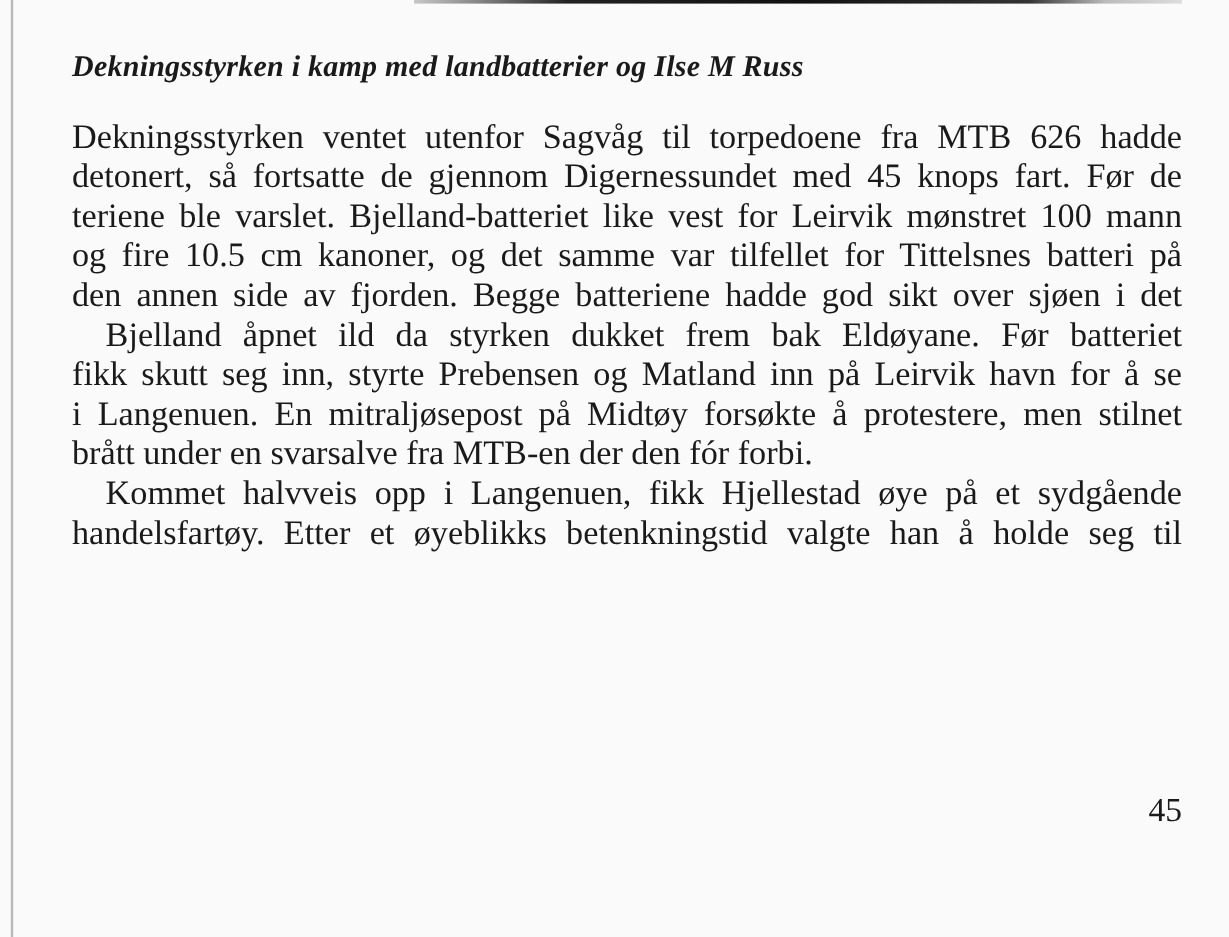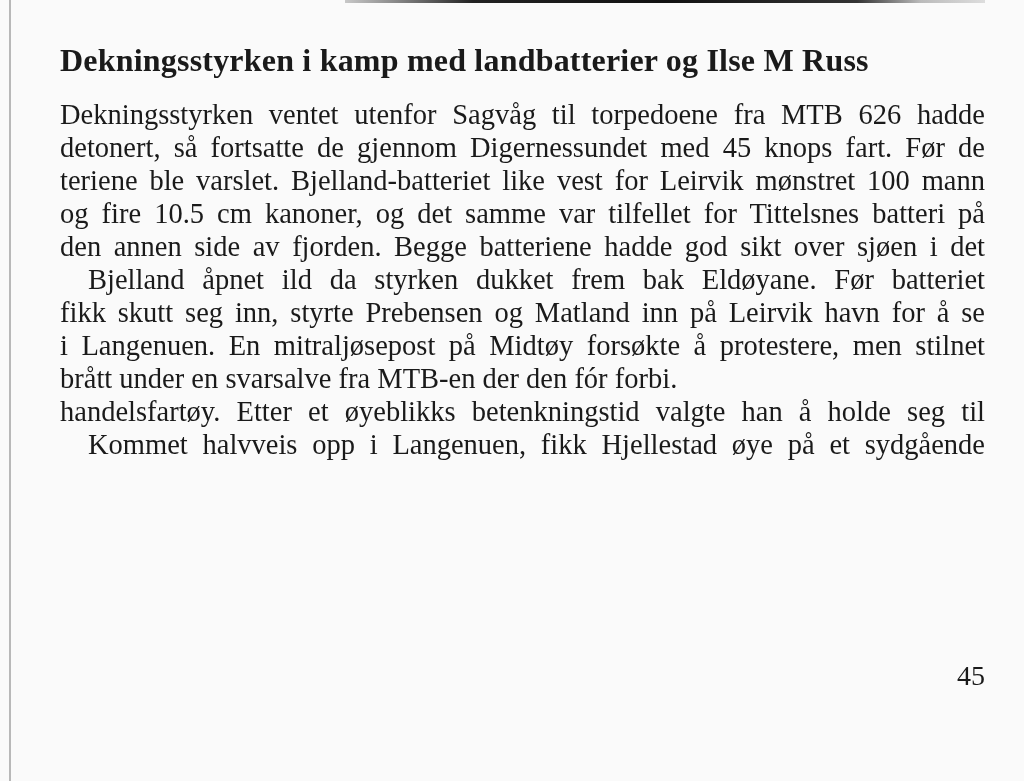--- a/index.html
+++ b/index.html
@@ -31,21 +31,22 @@
       height: 3px;
       background: linear-gradient(to right, #c8c8c8 0%, #888 8%, #222 20%, #111 50%, #333 80%, #bbb 90%, #ddd 100%);
     }
     .page {
       position: absolute;
       left: 60px;
       top: 40px;
       width: 925px;
     }
     .chapter-title {
-      font-size: 32px;
+      font-style: italic;
+      font-size: 25px;
       letter-spacing: 0.2px;
       margin: 0;
       position: absolute;
       top: 2px;
       left: 0;
       white-space: nowrap;
     }
     .body-text {
       position: absolute;
       top: 58px;
@@ -89,18 +90,18 @@
     <div class="line">detonert, så fortsatte de gjennom Digernessundet med 45 knops fart. Før de</div>
     <div class="line">teriene ble varslet. Bjelland-batteriet like vest for Leirvik mønstret 100 mann</div>
     <div class="line">og fire 10.5 cm kanoner, og det samme var tilfellet for Tittelsnes batteri på</div>
     <div class="line">den annen side av fjorden. Begge batteriene hadde god sikt over sjøen i det</div>
 
     <div class="line indent">Bjelland åpnet ild da styrken dukket frem bak Eldøyane. Før batteriet</div>
     <div class="line">fikk skutt seg inn, styrte Prebensen og Matland inn på Leirvik havn for å se</div>
     <div class="line">i Langenuen. En mitraljøsepost på Midtøy forsøkte å protestere, men stilnet</div>
     <div class="line last">brått under en svarsalve fra MTB-en der den fór forbi.</div>
 
+    <div class="line indent">Kommet halvveis opp i Langenuen, fikk Hjellestad øye på et sydgående</div>
     <div class="line">handelsfartøy. Etter et øyeblikks betenkningstid valgte han å holde seg til</div>
-    <div class="line indent">Kommet halvveis opp i Langenuen, fikk Hjellestad øye på et sydgående</div>
   </div>
 </div>
 
 <div class="page-number">45</div>
 
 </body></html>

